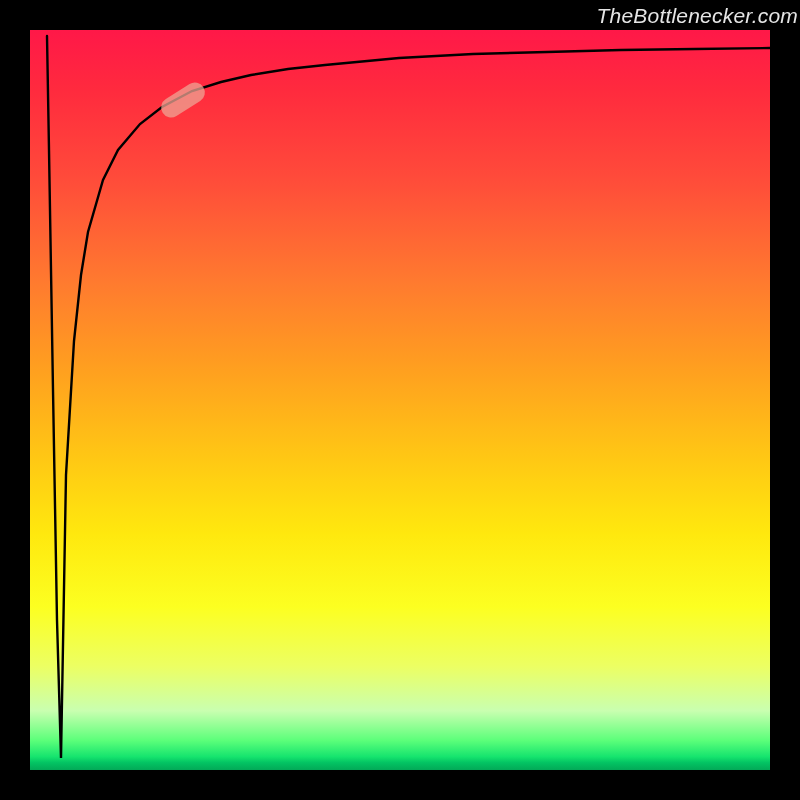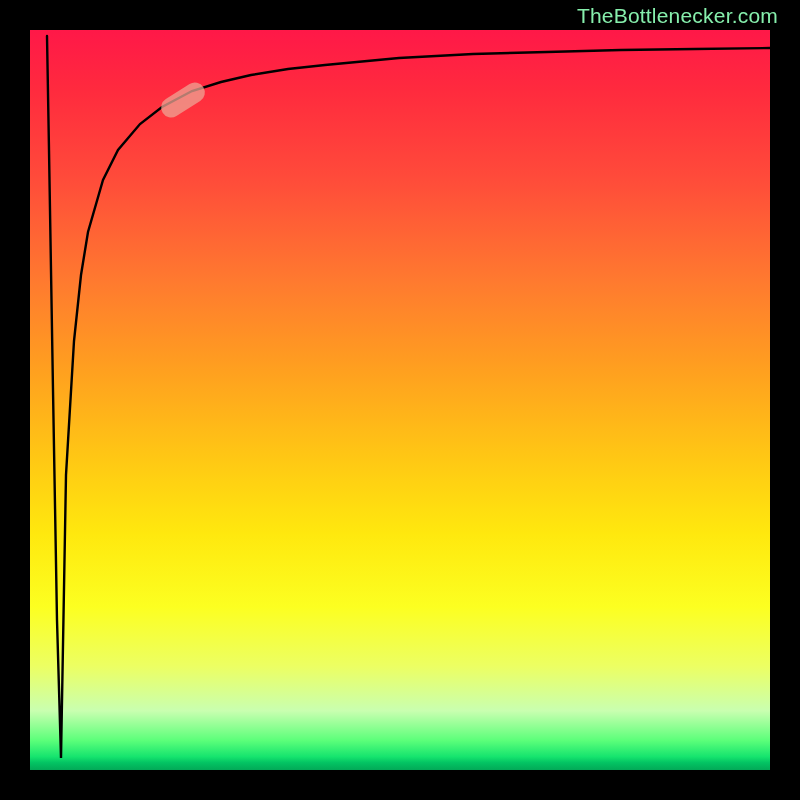--- a/index.html
+++ b/index.html
@@ -53,25 +53,26 @@
   .marker {
     position: absolute;
     width: 48px;
     height: 20px;
     border-radius: 10px;
     background: rgba(237, 164, 148, 0.75);
   }
   .watermark {
     position: absolute;
     top: 4px;
-    right: 22px;
-    color: #86efac;
+    right: 2px;
+    color: #e5e5e5;
     font-size: 21px;
     letter-spacing: 0.2px;
     user-select: none;
+    font-style: italic;
   }
 </style>
 </head>
 <body>
 
 <div class="stage">
 
   <div class="plot-area">
     <svg class="curve-svg" viewBox="0 0 740 740" preserveAspectRatio="none">
       <path fill="none" stroke="#000" stroke-width="2.4" stroke-linecap="round" d="M 17 6

